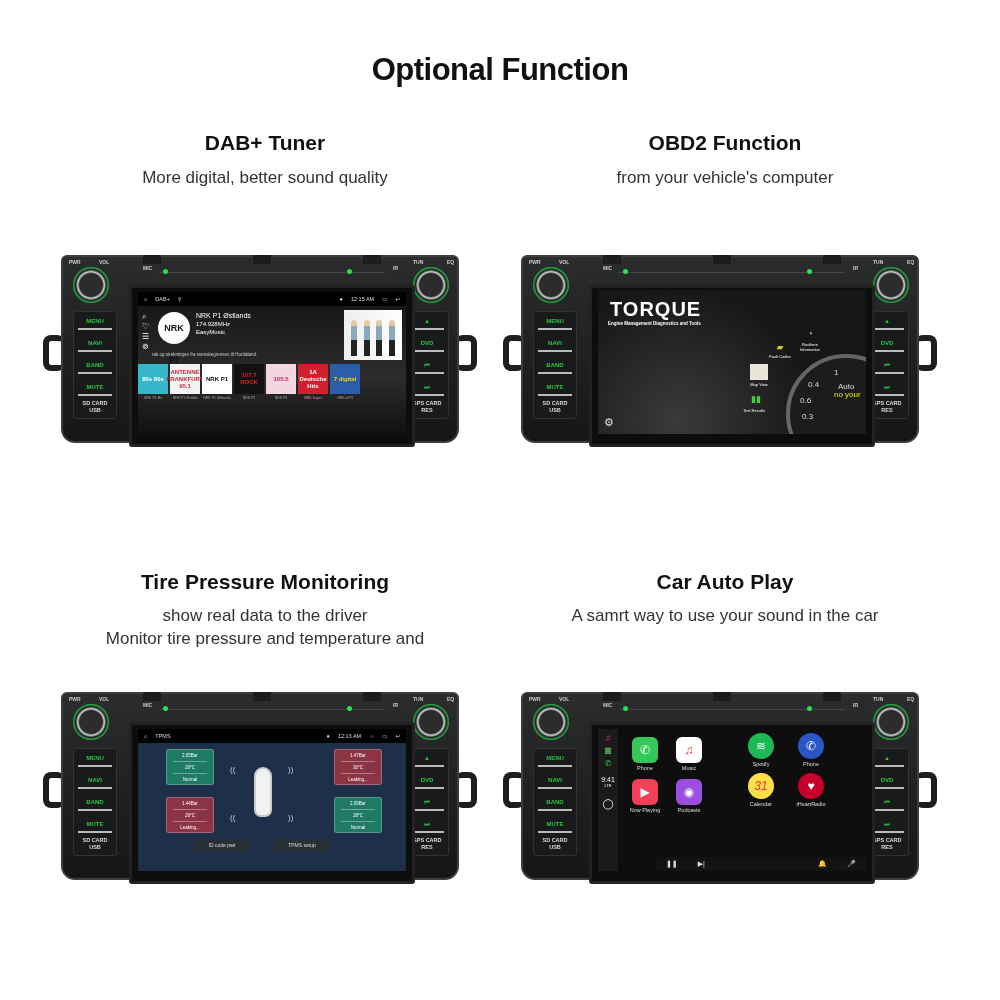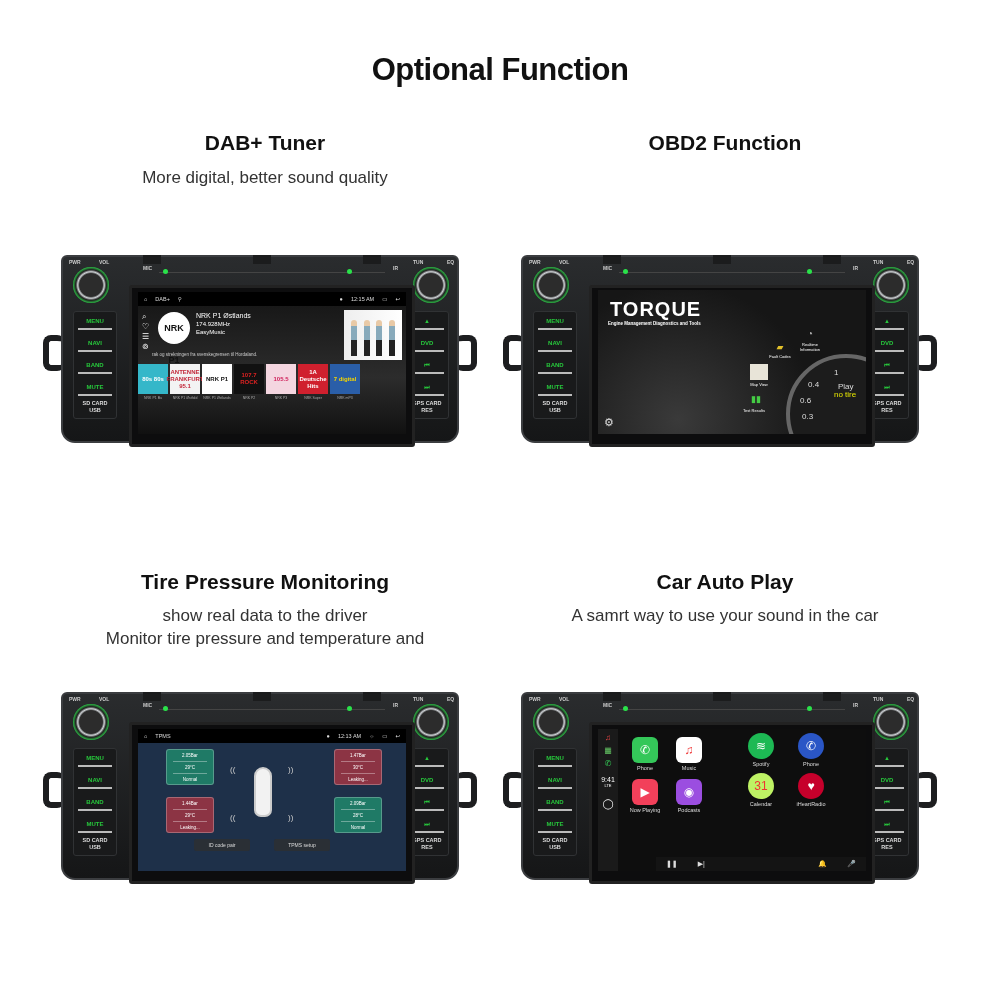--- a/index.html
+++ b/index.html
@@ -65,20 +65,21 @@
 
 <div class="title">Optional Function</div>
 
 <div class="ftitle" style="left:45px;top:131px">DAB+ Tuner</div>
 <div class="fdesc" style="left:45px;top:166px">
     <div>More digital, better sound quality</div>
   </div>
 
 <div class="ftitle" style="left:505px;top:131px">OBD2 Function</div>
 <div class="fdesc" style="left:505px;top:166px">
+    <div>from your vehicle's computer</div>
   </div>
 
 <div class="ftitle" style="left:45px;top:570px">Tire Pressure Monitoring</div>
 <div class="fdesc" style="left:45px;top:604px">
     <div>show real data to the driver</div>
     <div>Monitor tire pressure and temperature and</div>
   </div>
 
 <div class="ftitle" style="left:505px;top:570px">Car Auto Play</div>
 <div class="fdesc" style="left:505px;top:604px">
@@ -225,22 +226,22 @@
         <div class="tic" style="left:170px;top:64px">Fault Codes</div>
         <div class="tic" style="left:152px;top:74px;width:18px;height:16px;background:#e8e4d8"></div>
         <div class="tic" style="left:149px;top:92px">Map View</div>
         <div class="tic" style="left:146px;top:104px;color:#4c4;font-size:9px">▮▮</div>
         <div class="tic" style="left:144px;top:118px">Test Results</div>
         <div class="gauge"></div>
         <span class="gtxt" style="left:236px;top:78px">1</span>
         <span class="gtxt" style="left:210px;top:90px">0.4</span>
         <span class="gtxt" style="left:202px;top:106px">0.6</span>
         <span class="gtxt" style="left:204px;top:122px">0.3</span>
-        <span class="gtxt" style="left:240px;top:92px">Play</span>
-        <span class="gtxt" style="left:236px;top:100px;color:#e6e600">no tire</span>
+        <span class="gtxt" style="left:240px;top:92px">Auto</span>
+        <span class="gtxt" style="left:236px;top:100px;color:#e6e600">no your</span>
         <span class="gtxt" style="left:6px;top:126px;font-size:11px">⚙</span>
       </div>
     </div>
   </div>
 </div>
 
 <div class="unit" style="left:51px;top:684px">
   <div class="ear l"></div>
     <div class="ear r"></div>
   <div class="frame">
@@ -376,21 +377,21 @@
             <div class="cpapp" style="left: 78px; top: 8px; background: rgb(255, 255, 255); color: rgb(238, 51, 51);">♫</div>
             <div class="cpl" style="left: 69px; top: 36px;">Music</div>
             <div class="cpapp" style="left: 34px; top: 50px; background: rgb(242, 64, 90);">▶</div>
             <div class="cpl" style="left: 25px; top: 78px;">Now Playing</div>
             <div class="cpapp" style="left: 78px; top: 50px; background: rgb(155, 78, 224);">◉</div>
             <div class="cpl" style="left: 69px; top: 78px;">Podcasts</div>
             <div class="cpapp" style="left: 150px; top: 4px; background: rgb(29, 185, 84); border-radius: 50%;">≋</div>
             <div class="cpl" style="left: 141px; top: 32px;">Spotify</div>
             <div class="cpapp" style="left: 200px; top: 4px; background: rgb(42, 86, 198); border-radius: 50%;">✆</div>
             <div class="cpl" style="left: 191px; top: 32px;">Phone</div>
-            <div class="cpapp" style="left: 150px; top: 44px; background: #bef264; border-radius: 50%; color: rgb(238, 51, 51);">31</div>
+            <div class="cpapp" style="left: 150px; top: 44px; background: #fde047; border-radius: 50%; color: rgb(238, 51, 51); font-style: italic;">31</div>
             <div class="cpl" style="left: 141px; top: 72px;">Calendar</div>
             <div class="cpapp" style="left: 200px; top: 44px; background: rgb(198, 0, 43); border-radius: 50%;">♥</div>
             <div class="cpl" style="left: 191px; top: 72px;">iHeartRadio</div>
           </div>
         <div class="cpbar">
           <span>❚❚</span>
           <span>▶|</span>
           <span class="sp" style="flex:1"></span>
           <span>🔔</span>
           <span style="color:#6af">🎤</span>

